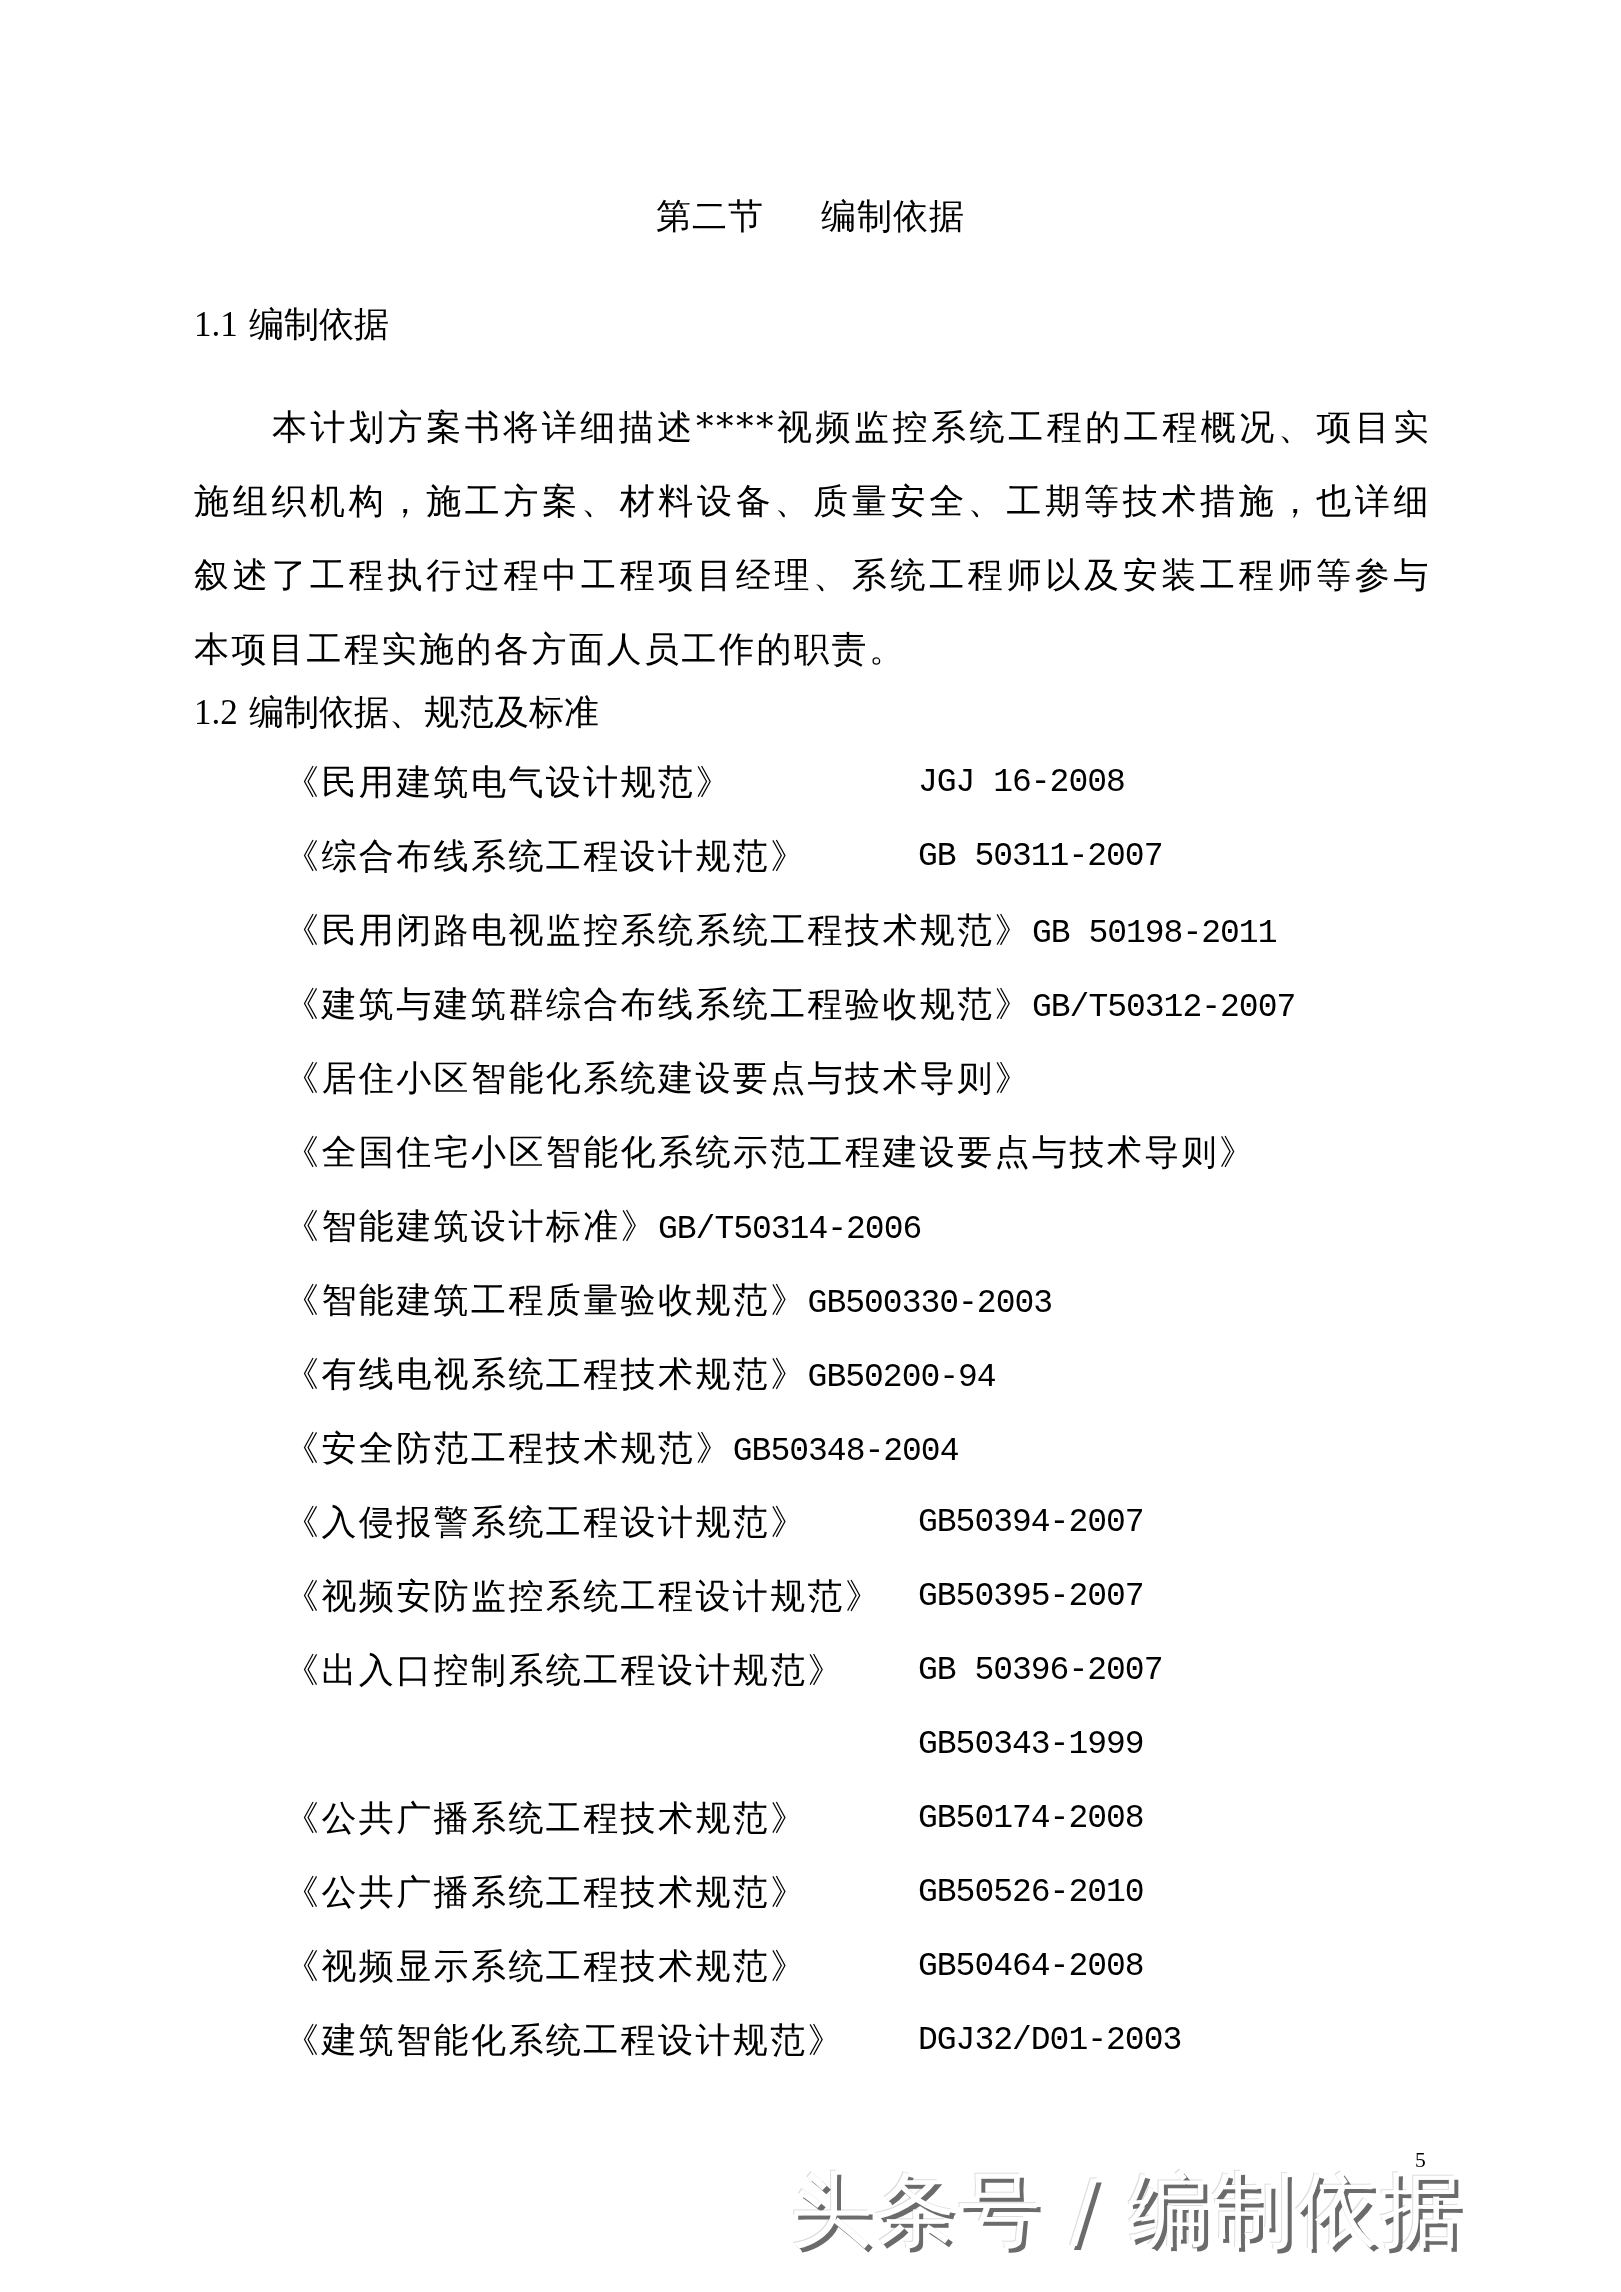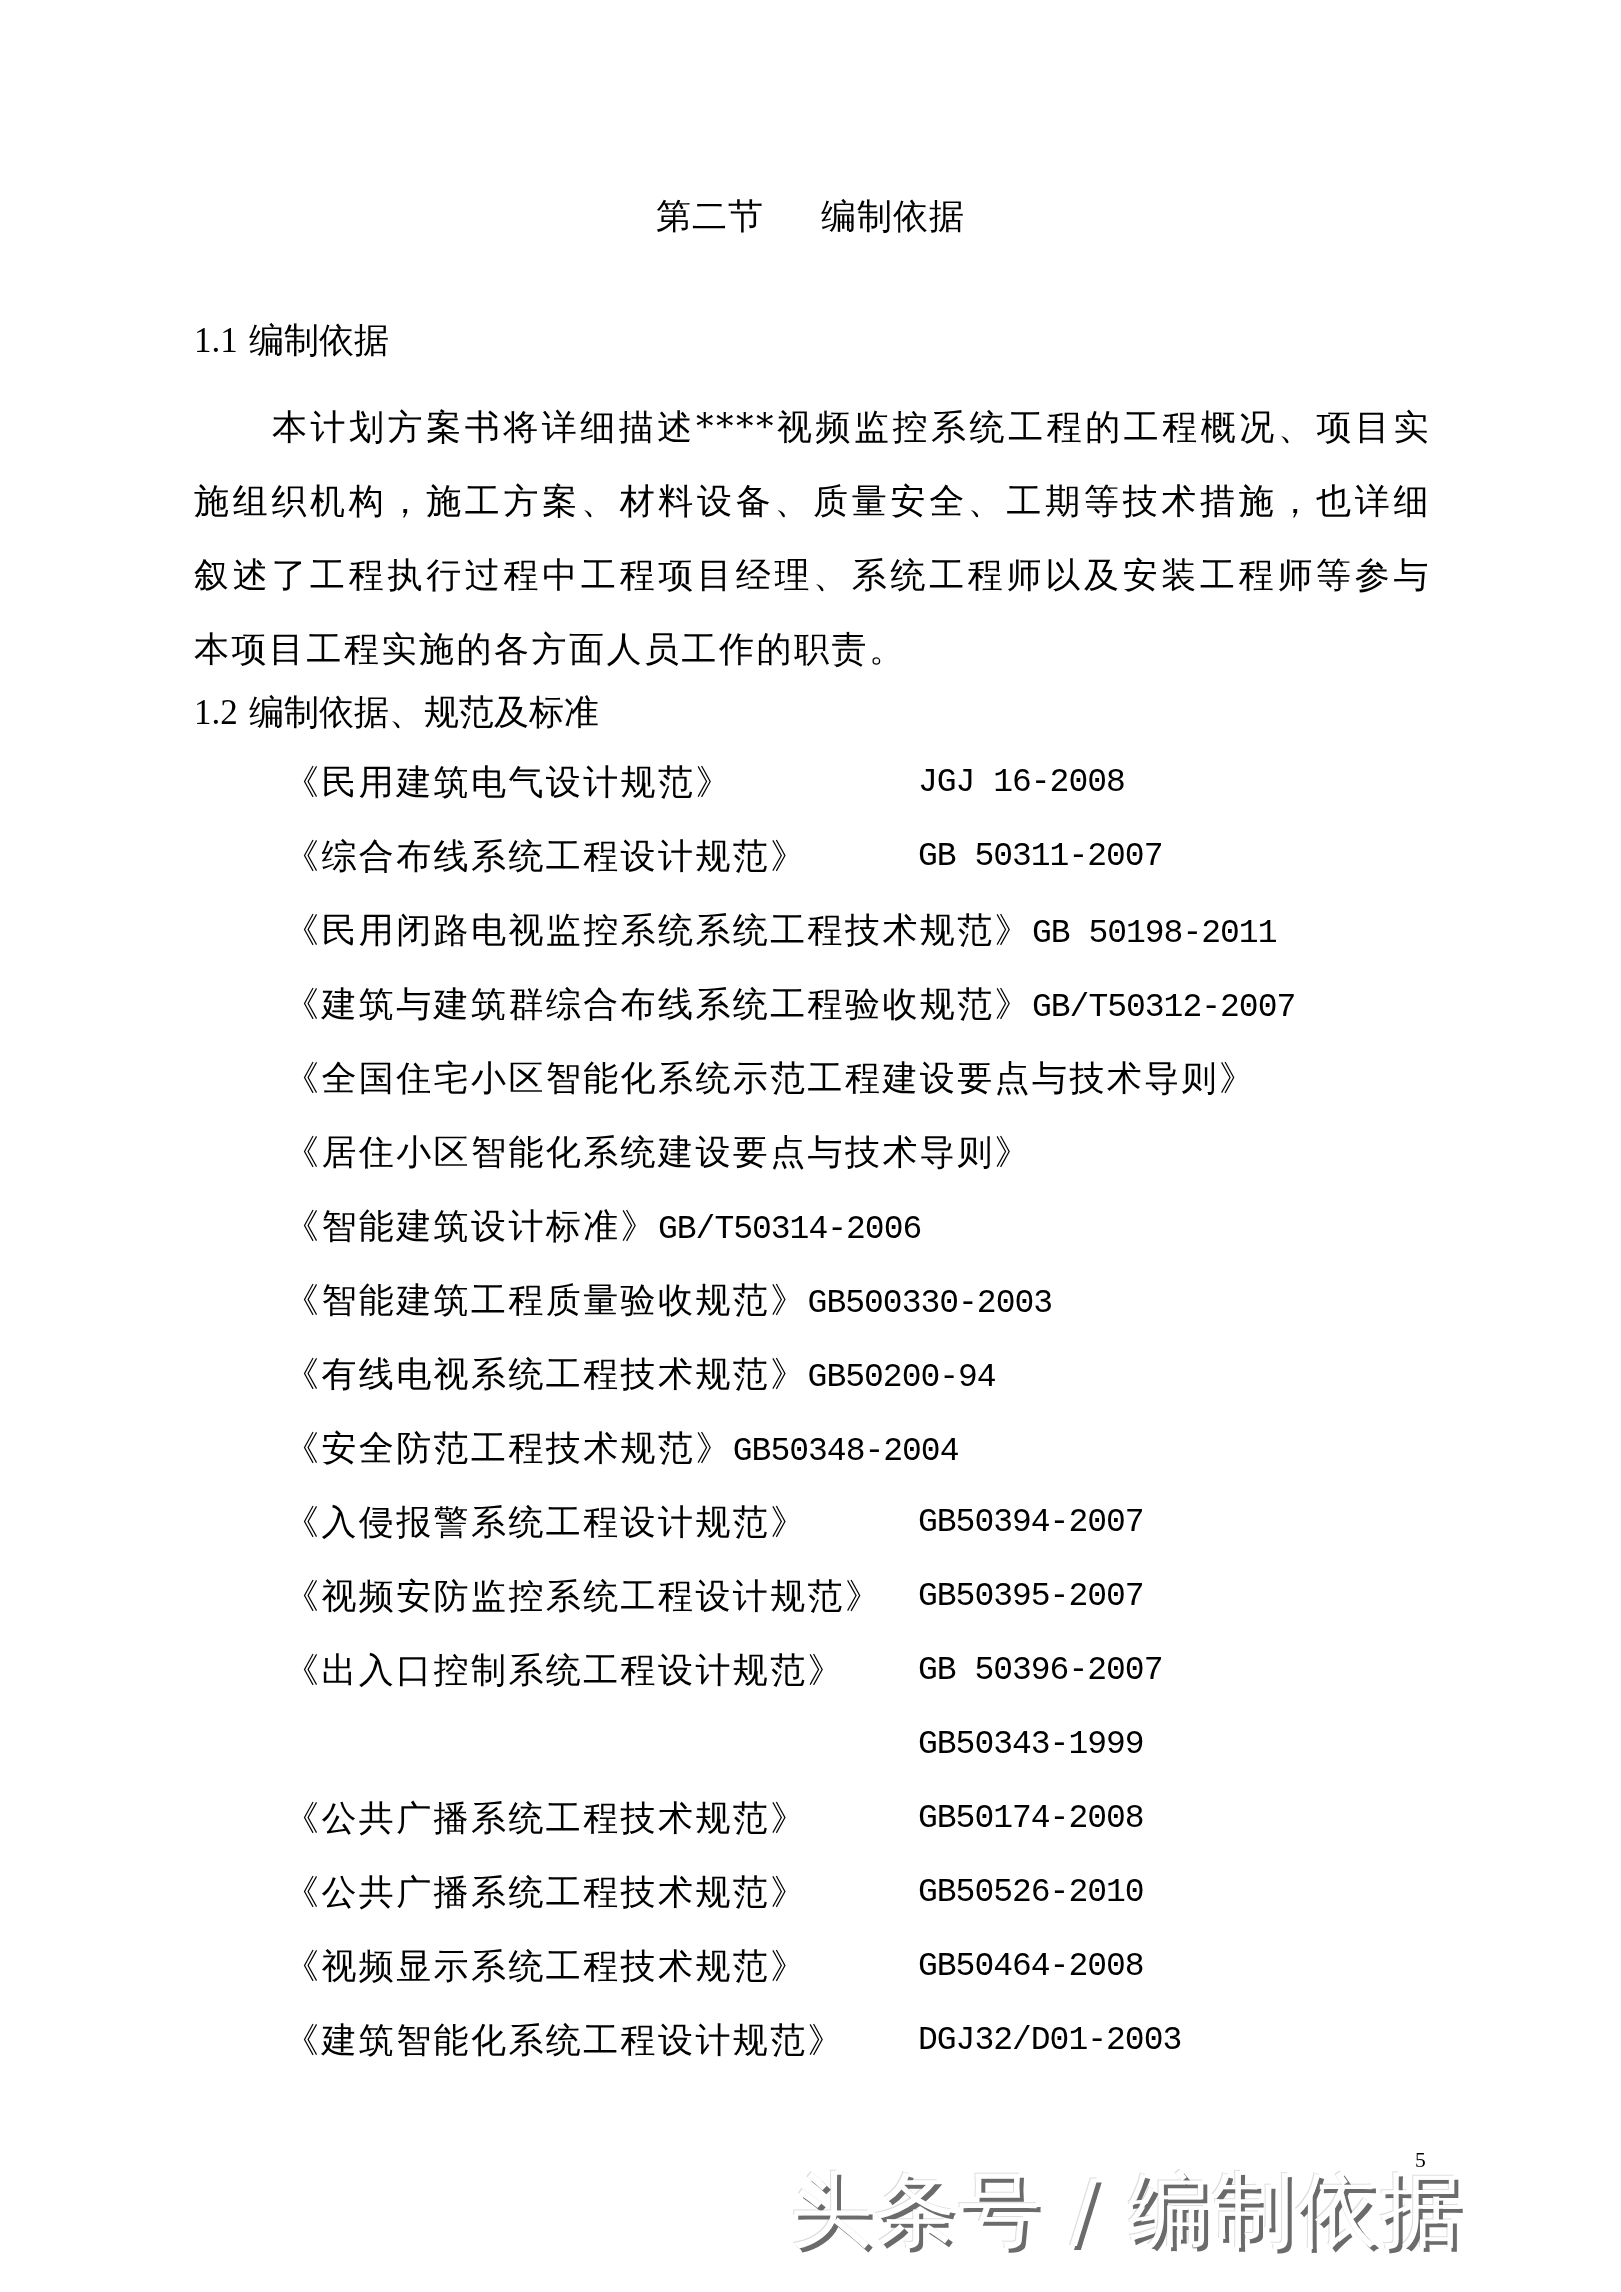--- a/index.html
+++ b/index.html
@@ -26,39 +26,39 @@
 </style>
 </head>
 <body>
 
 <div class="page">
 
   <div class="heading">
     <span>第二节</span><span class="gap"></span><span>编制依据</span>
   </div>
 
-  <div class="sec" style="top:316px;">
+  <div class="sec" style="top:300px;">
     <span class="num">1.1</span>
     <span>编制依据</span>
   </div>
 
   <div class="para">本计划方案书将详细描述****视频监控系统工程的工程概况、项目实施组织机构，施工方案、材料设备、质量安全、工期等技术措施，也详细叙述了工程执行过程中工程项目经理、系统工程师以及安装工程师等参与本项目工程实施的各方面人员工作的职责。</div>
 
   <div class="sec" style="top:688px;">
     <span class="num">1.2</span>
     <span>编制依据、规范及标准</span>
   </div>
 
   <div class="list" id="std-list">
       <div class="item"><span class="title">《民用建筑电气设计规范》</span><span class="code col">JGJ 16-2008</span></div>
       <div class="item"><span class="title">《综合布线系统工程设计规范》</span><span class="code col">GB 50311-2007</span></div>
       <div class="item"><span class="title">《民用闭路电视监控系统系统工程技术规范》</span><span class="code">GB 50198-2011</span></div>
       <div class="item"><span class="title">《建筑与建筑群综合布线系统工程验收规范》</span><span class="code">GB/T50312-2007</span></div>
+      <div class="item"><span class="title">《居住小区智能化系统建设要点与技术导则》</span></div>
       <div class="item"><span class="title">《全国住宅小区智能化系统示范工程建设要点与技术导则》</span></div>
-      <div class="item"><span class="title">《居住小区智能化系统建设要点与技术导则》</span></div>
       <div class="item"><span class="title">《智能建筑设计标准》</span><span class="code">GB/T50314-2006</span></div>
       <div class="item"><span class="title">《智能建筑工程质量验收规范》</span><span class="code">GB500330-2003</span></div>
       <div class="item"><span class="title">《有线电视系统工程技术规范》</span><span class="code">GB50200-94</span></div>
       <div class="item"><span class="title">《安全防范工程技术规范》</span><span class="code">GB50348-2004</span></div>
       <div class="item"><span class="title">《入侵报警系统工程设计规范》</span><span class="code col">GB50394-2007</span></div>
       <div class="item"><span class="title">《视频安防监控系统工程设计规范》</span><span class="code col">GB50395-2007</span></div>
       <div class="item"><span class="title">《出入口控制系统工程设计规范》</span><span class="code col">GB 50396-2007</span></div>
       <div class="item"><span class="code col">GB50343-1999</span></div>
       <div class="item"><span class="title">《公共广播系统工程技术规范》</span><span class="code col">GB50174-2008</span></div>
       <div class="item"><span class="title">《公共广播系统工程技术规范》</span><span class="code col">GB50526-2010</span></div>

